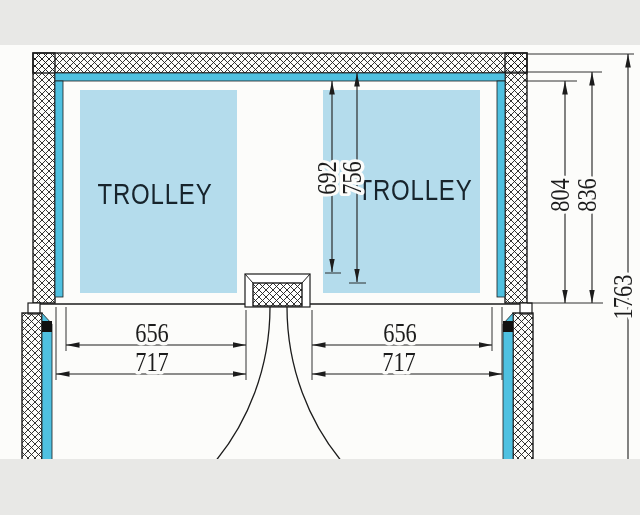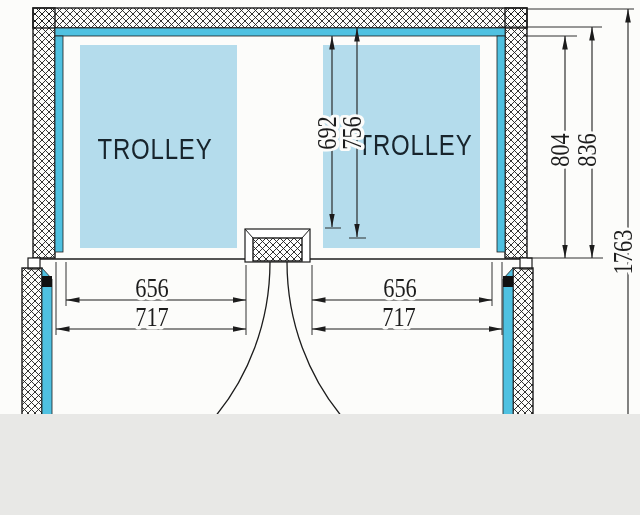--- a/index.html
+++ b/index.html
@@ -2,20 +2,21 @@
 <html style="--bg: #fcfcfa; --line: #1c1c1c; --lining: #4fc1e1; --trolley: #b4dcec; --text: #17242c;"><head>
 <meta charset="utf-8">
 <style>
   html,body{margin:0;padding:0;background:#e8e8e6;}
   .stage{
     width:640px;height:414px;
     background:var(--bg,#fcfcfa);
     position:relative;
     font-family:"Liberation Sans",sans-serif;
     overflow:hidden;
+    margin-top:45px;
   }
   svg{display:block;}
   .wall{fill:url(#hx);stroke:var(--line,#1c1c1c);stroke-width:1.4;}
   .lining{fill:var(--lining,#4fc1e1);stroke:var(--line,#1c1c1c);stroke-width:0.8;}
   .trolley{fill:var(--trolley,#b4dcec);}
   .edge{stroke:var(--line,#1c1c1c);stroke-width:1.4;fill:none;}
   .thin{stroke:var(--line,#1c1c1c);stroke-width:1;fill:none;}
   .ext{stroke:var(--line,#1c1c1c);stroke-width:0.9;fill:none;}
   .dim{stroke:var(--line,#1c1c1c);stroke-width:1.1;fill:none;
        marker-start:url(#arw);marker-end:url(#arw);}

